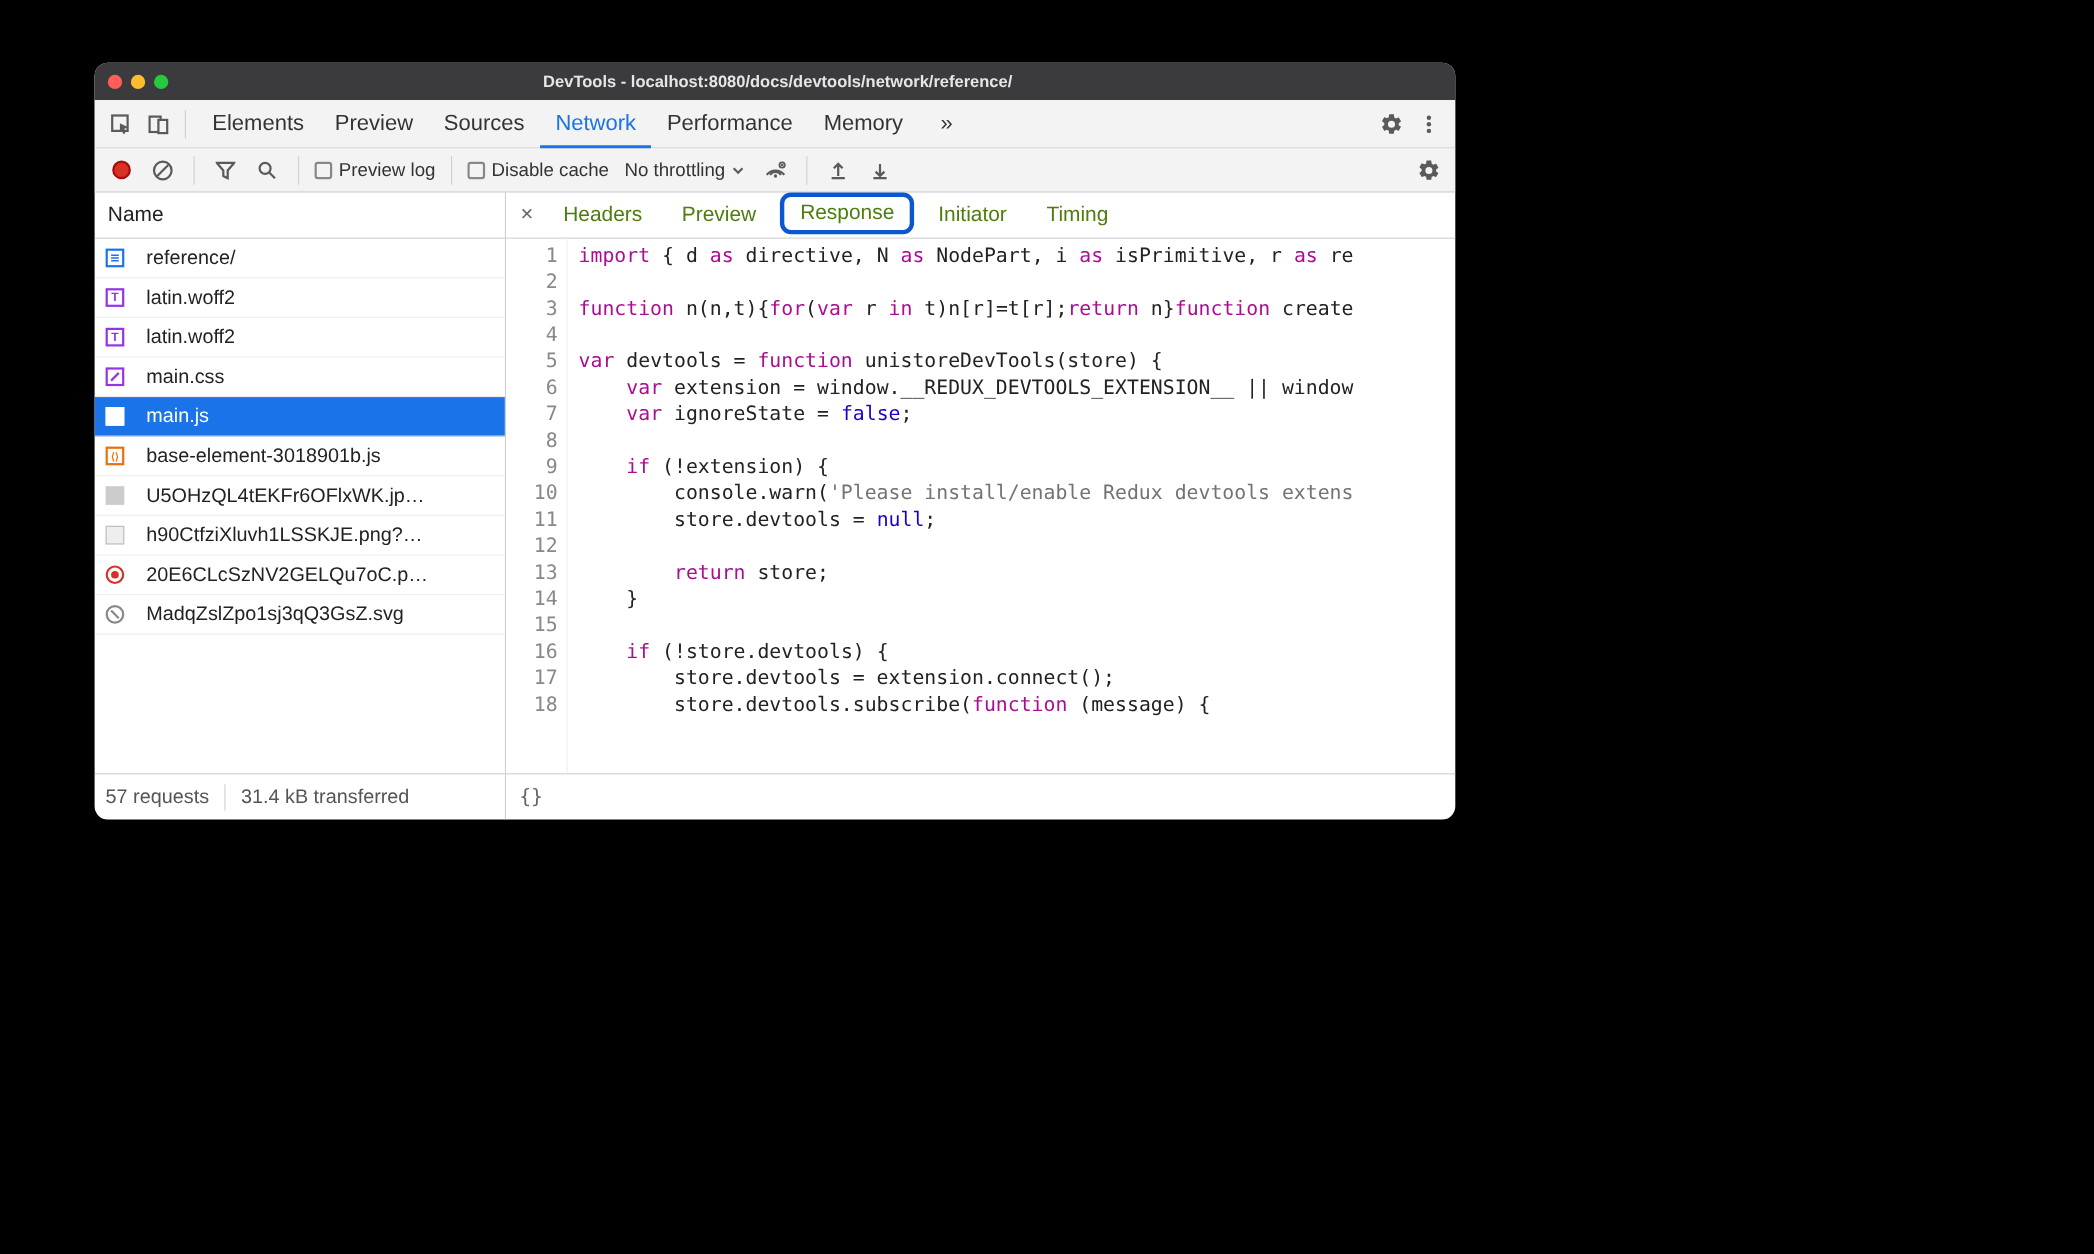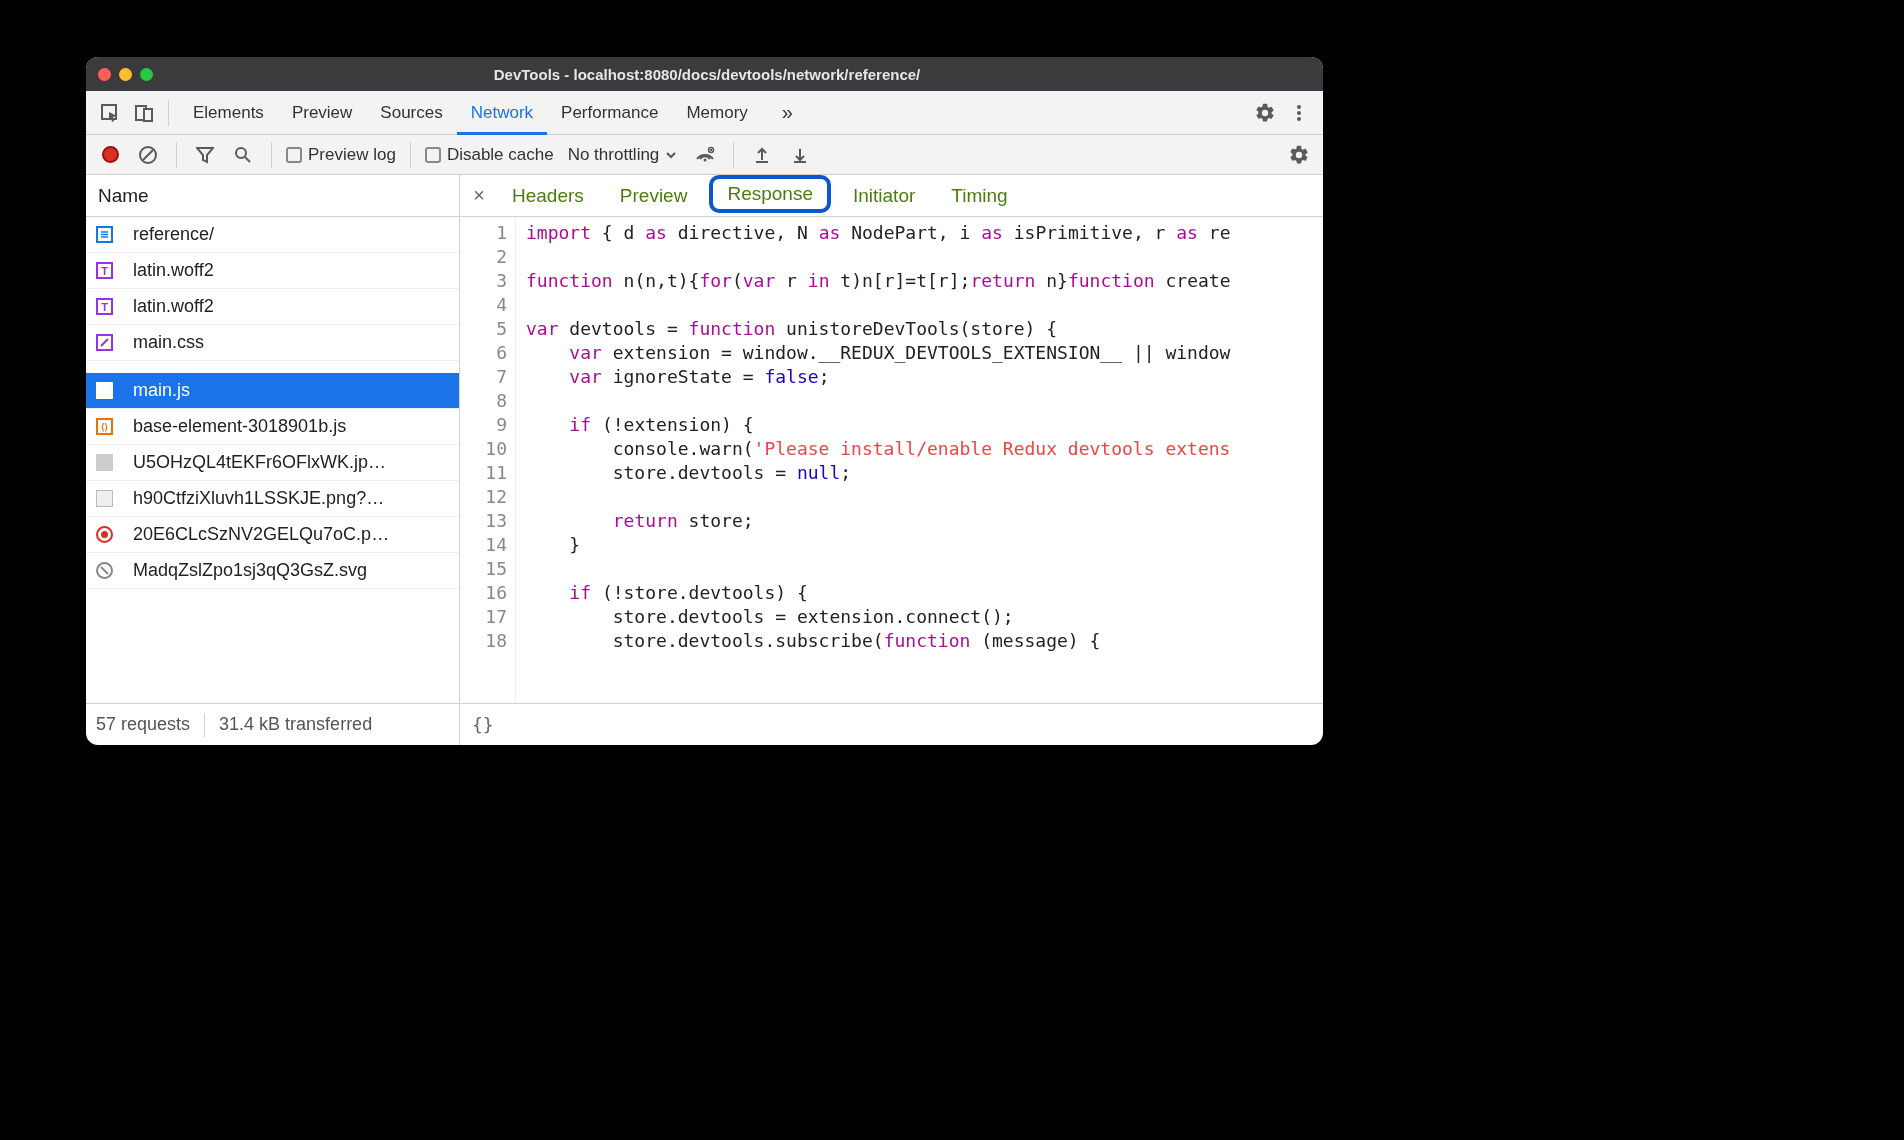--- a/index.html
+++ b/index.html
@@ -18,40 +18,40 @@
   .dot { width:13px; height:13px; border-radius:50%; }
   .dot.red{background:#ff5f57;} .dot.yellow{background:#febc2e;} .dot.green{background:#28c840;}
   .titlebar .title { flex:1; text-align:center; color:#e6e6e6; font-size:15px; font-weight:600; }
 
   .tabs-row {
     height:44px; border-bottom:1px solid #d0d0d0; display:flex; align-items:center;
     padding:0 10px; gap:6px; flex:none; background:#f3f3f3;
   }
   .icon-btn { width:28px; height:28px; display:flex; align-items:center; justify-content:center; color:#5a5a5a; cursor:pointer; }
   .vsep { width:1px; height:26px; background:#d0d0d0; margin:0 4px; }
-  .tab { padding:0 14px; height:44px; display:flex; align-items:center; font-size:17px; color:#333; cursor:pointer; }
+  .tab { padding:0 14px; height:44px; display:flex; align-items:center; font-size:20px; color:#333; cursor:pointer; }
   .tab.active { color:#1a73e8; box-shadow: inset 0 -3px 0 #1a73e8; text-align: right; }
   .spacer { flex:1; }
 
   .toolbar {
     height:40px; border-bottom:1px solid #d0d0d0; display:flex; align-items:center;
     padding:0 10px; gap:10px; flex:none; background:#f3f3f3; font-size:17px; color:#333;
   }
   .rec { width:17px; height:17px; border-radius:50%; background:#d93025; border:2px solid #a50e0e; }
   .chk { width:16px; height:16px; border:2px solid #888; border-radius:3px; display:inline-block; margin-right:6px; vertical-align:-3px;}
   .toolbar .sel { display:flex; align-items:center; gap:6px; padding:0 4px; }
   .toolbar svg { display:block; }
 
   .body { flex:1; display:flex; min-height:0; }
 
   .left-pane { width:374px; border-right:1px solid #d0d0d0; display:flex; flex-direction:column; }
   .list-header { height:42px; border-bottom:1px solid #d0d0d0; padding:0 12px; display:flex; align-items:center; font-size:19px; color:#222; }
   .req-list { flex:1; overflow:auto; }
   .req-row { height:36px; display:flex; align-items:center; gap:20px; padding:0 10px; font-size:18px; color:#222; border-bottom:1px solid #eee; cursor:pointer; white-space:nowrap; overflow:hidden; }
-  .req-row.selected { background:#1a73e8; color:#fff;margin-top:12px; }
+  .req-row.selected { background:#1a73e8; color:#fff; }
   .req-row.selected .file-icon { color:#fff; border-color:#fff; }
   .file-icon { width:17px; height:17px; display:flex; align-items:center; justify-content:center; font-size:11px; font-weight:700; flex:none; }
   .fi-doc  { border:2px solid #1a73e8; color:#1a73e8; }
   .fi-font { border:2px solid #9334e6; color:#9334e6; }
   .fi-css  { border:2px solid #9334e6; color:#9334e6; }
   .fi-js   { border:2px solid #e8710a; color:#e8710a; background:#fff; }
   .fi-img  { background:#ccc; }
   .fi-svg  { border:2px solid #888; color:#888; border-radius:50%; }
   .fi-png  { background:#eee; border:1px solid #bbb; }
   .fi-fav  { width:17px;height:17px;border:2px solid #d93025; border-radius:50%; position:relative; }
@@ -61,21 +61,21 @@
 
   .right-pane { flex:1; display:flex; flex-direction:column; min-width:0; }
   .detail-tabs { height:42px; border-bottom:1px solid #d0d0d0; display:flex; align-items:center; gap:0; padding-left:4px; }
   .detail-tabs .close { width:30px; text-align:center; font-size:20px; color:#666; cursor:pointer; }
   .dtab { padding:0 18px; height:42px; display:flex; align-items:center; font-size:19px; color:#4d7c0f; cursor:pointer; position:relative;}
   .dtab.highlight { border:4px solid #0b57d0; border-radius:10px; height:38px; padding:0 14px; margin:0 4px; }
 
   .code-area { flex:1; display:flex; overflow:hidden; font-family: Menlo, Consolas, monospace; font-size:18px; line-height:24px; }
   .gutter { width:56px; text-align:right; padding:4px 8px 4px 0; color:#888; background:#fff; border-right:1px solid #eee; white-space:pre; }
   .code { flex:1; padding:4px 0 4px 10px; white-space:pre; overflow:hidden; color:#222; }
-  .kw{color:#aa0d91;} .str{color:#ef4444;} .bl{color:#1c00cf;}
+  .kw{color:#aa0d91;} .str{color:#737373;} .bl{color:#1c00cf;}
 
   .footer { height:42px; border-top:1px solid #d0d0d0; display:flex; align-items:center; padding:0 12px; color:#666; font-family:Menlo,monospace; font-size:18px; }
 </style>
 </head>
 <body>
 
 <div class="window">
 
   <div class="titlebar">
     <div class="traffic">

